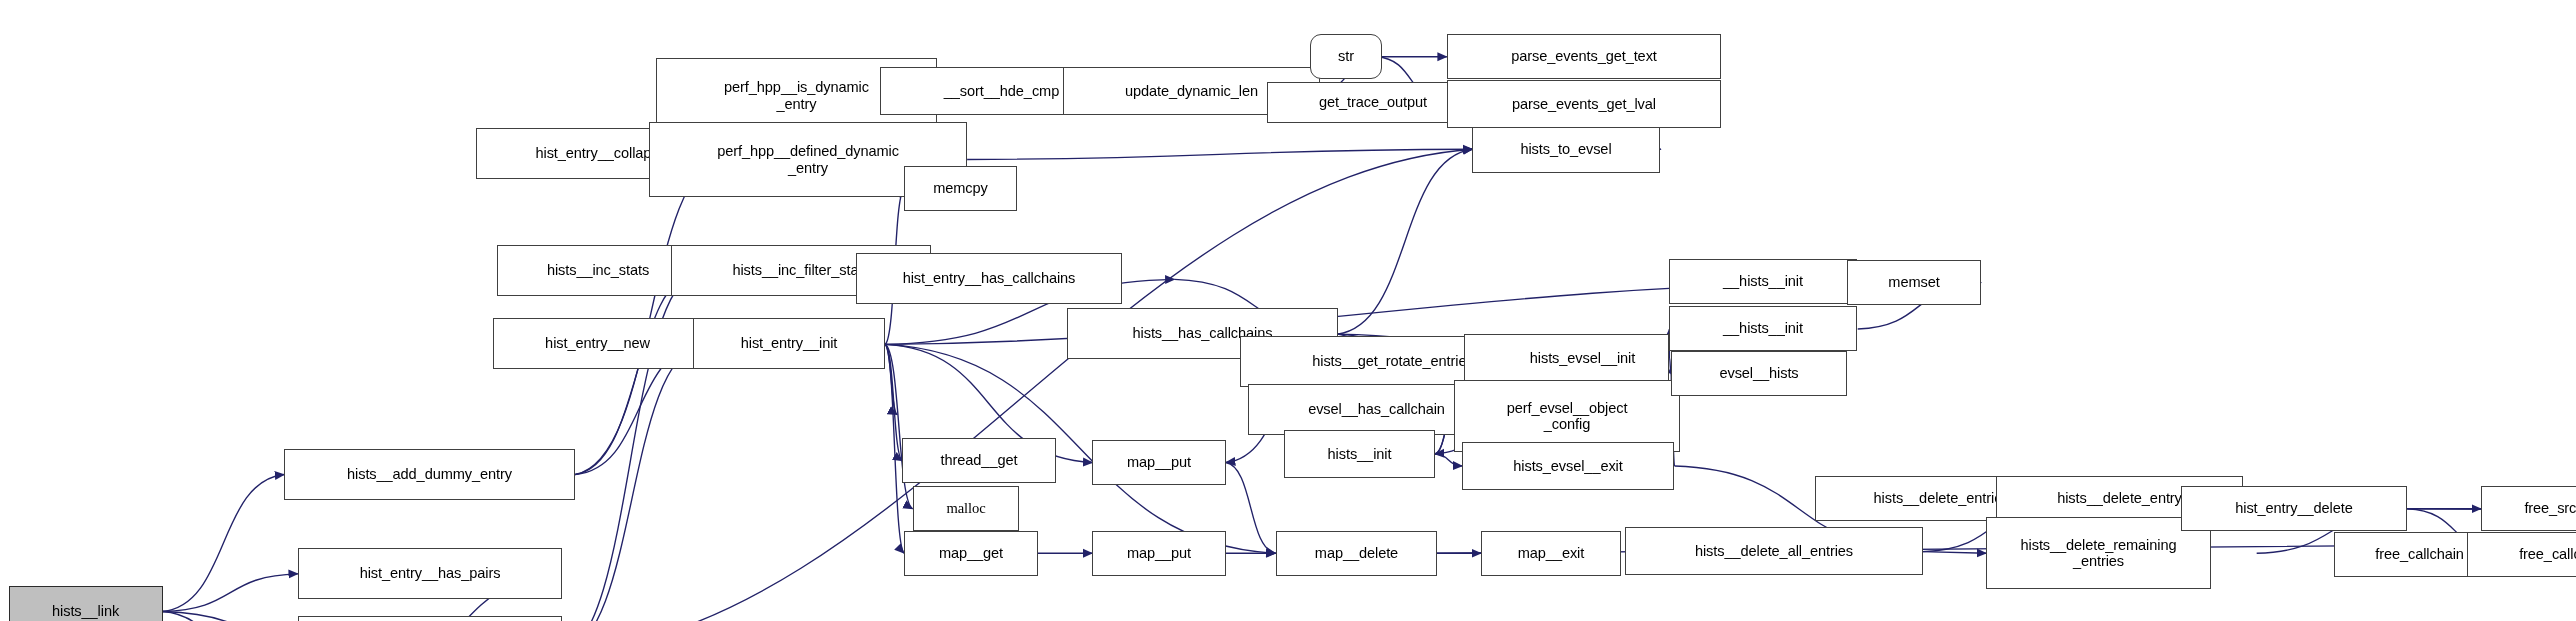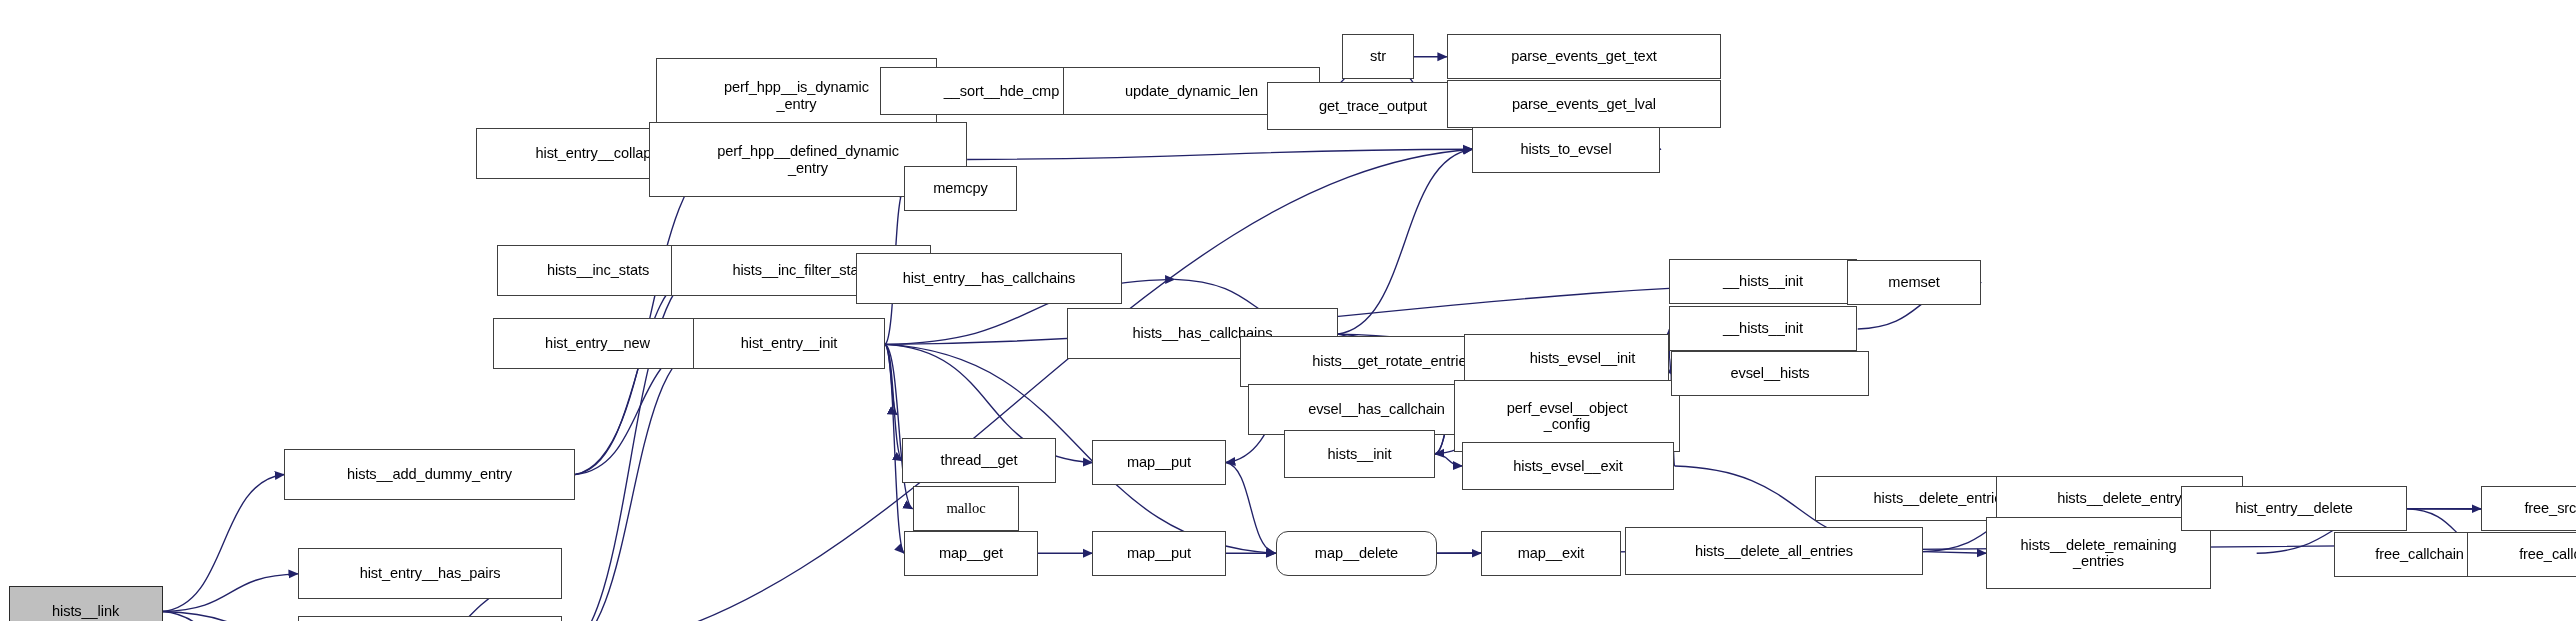--- a/index.html
+++ b/index.html
@@ -140,38 +140,38 @@
     <div class="node" style="left: 904px; top: 166px; width: 113px; height: 45px;"><span>memcpy</span></div>
     <div class="node" style="left: 856px; top: 253px; width: 266px; height: 51px;"><span>hist_entry__has_callchains</span></div>
     <div class="node" style="left: 902px; top: 438px; width: 154px; height: 45px;"><span>thread__get</span></div>
     <div class="node" style="left: 913px; top: 486px; width: 106px; height: 45px; font-family: Liberation Serif, serif;"><span>malloc</span></div>
     <div class="node" style="left: 904px; top: 531px; width: 134px; height: 45px;"><span>map__get</span></div>
     <div class="node" style="left: 880px; top: 67px; width: 243px; height: 48px;"><span>__sort__hde_cmp</span></div>
     <div class="node" style="left: 1063px; top: 67px; width: 257px; height: 48px;"><span>update_dynamic_len</span></div>
     <div class="node" style="left: 1067px; top: 308px; width: 271px; height: 51px;"><span>hists__has_callchains</span></div>
     <div class="node" style="left: 1092px; top: 440px; width: 134px; height: 45px;"><span>map__put</span></div>
     <div class="node" style="left: 1092px; top: 531px; width: 134px; height: 45px;"><span>map__put</span></div>
-    <div class="node" style="left: 1342px; top: 34px; width: 72px; height: 45px;"><span>str</span></div>
-    <div class="node" style="left: 1267px; top: 82px; width: 212px; height: 48px;"><span>get_trace_output</span></div>
+    <div class="node" style="left: 1310px; top: 34px; width: 72px; height: 45px; border-radius: 11px;"><span>str</span></div>
+    <div class="node" style="left: 1267px; top: 82px; width: 212px; height: 41px;"><span>get_trace_output</span></div>
     <div class="node" style="left: 1240px; top: 336px; width: 325px; height: 51px;"><span>hists__get_rotate_entries_in</span></div>
     <div class="node" style="left: 1248px; top: 384px; width: 257px; height: 51px;"><span>evsel__has_callchain</span></div>
     <div class="node" style="left: 1284px; top: 430px; width: 151px; height: 48px;"><span>hists__init</span></div>
-    <div class="node" style="left: 1276px; top: 531px; width: 161px; height: 45px; border-radius: 12px;"><span>map__delete</span></div>
+    <div class="node" style="left: 1276px; top: 531px; width: 161px; height: 45px;"><span>map__delete</span></div>
     <div class="node" style="left: 1472px; top: 125px; width: 188px; height: 48px;"><span>hists_to_evsel</span></div>
     <div class="node" style="left: 1464px; top: 334px; width: 205px; height: 48px; padding-left: 32px;"><span>hists_evsel__init</span></div>
     <div class="node" style="left: 1454px; top: 380px; width: 226px; height: 72px;"><span>perf_evsel__object
 _config</span></div>
     <div class="node" style="left: 1462px; top: 442px; width: 212px; height: 48px;"><span>hists_evsel__exit</span></div>
     <div class="node" style="left: 1481px; top: 531px; width: 140px; height: 45px;"><span>map__exit</span></div>
     <div class="node" style="left: 1625px; top: 527px; width: 298px; height: 48px;"><span>hists__delete_all_entries</span></div>
     <div class="node" style="left: 1447px; top: 34px; width: 274px; height: 45px;"><span>parse_events_get_text</span></div>
     <div class="node" style="left: 1447px; top: 80px; width: 274px; height: 48px;"><span>parse_events_get_lval</span></div>
     <div class="node" style="left: 1669px; top: 259px; width: 188px; height: 45px;"><span>__hists__init</span></div>
     <div class="node" style="left: 1669px; top: 306px; width: 188px; height: 45px;"><span>__hists__init</span></div>
-    <div class="node" style="left: 1671px; top: 351px; width: 198px; height: 45px;"><span>evsel__hists</span></div>
+    <div class="node" style="left: 1671px; top: 351px; width: 176px; height: 45px;"><span>evsel__hists</span></div>
     <div class="node" style="left: 1847px; top: 260px; width: 134px; height: 45px;"><span>memset</span></div>
     <div class="node" style="left: 1815px; top: 476px; width: 253px; height: 45px;"><span>hists__delete_entries</span></div>
     <div class="node" style="left: 1996px; top: 476px; width: 247px; height: 45px;"><span>hists__delete_entry</span></div>
     <div class="node" style="left: 1986px; top: 517px; width: 225px; height: 72px;"><span>hists__delete_remaining
 _entries</span></div>
     <div class="node" style="left: 2181px; top: 486px; width: 226px; height: 45px;"><span>hist_entry__delete</span></div>
     <div class="node" style="left: 2481px; top: 486px; width: 161px; height: 45px;"><span>free_srcline</span></div>
     <div class="node" style="left: 2334px; top: 532px; width: 171px; height: 45px;"><span>free_callchain</span></div>
     <div class="node" style="left: 2467px; top: 532px; width: 233px; height: 45px;"><span>free_callchain_node</span></div>
   </div>

